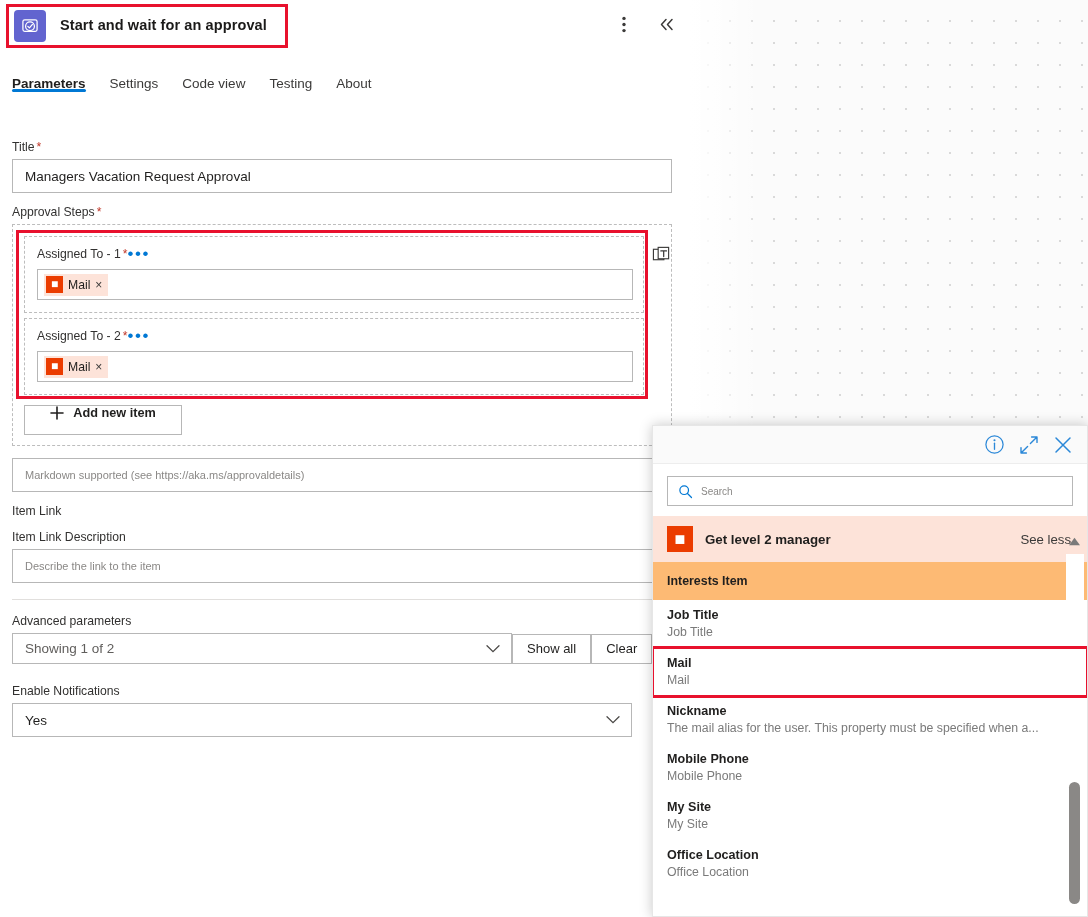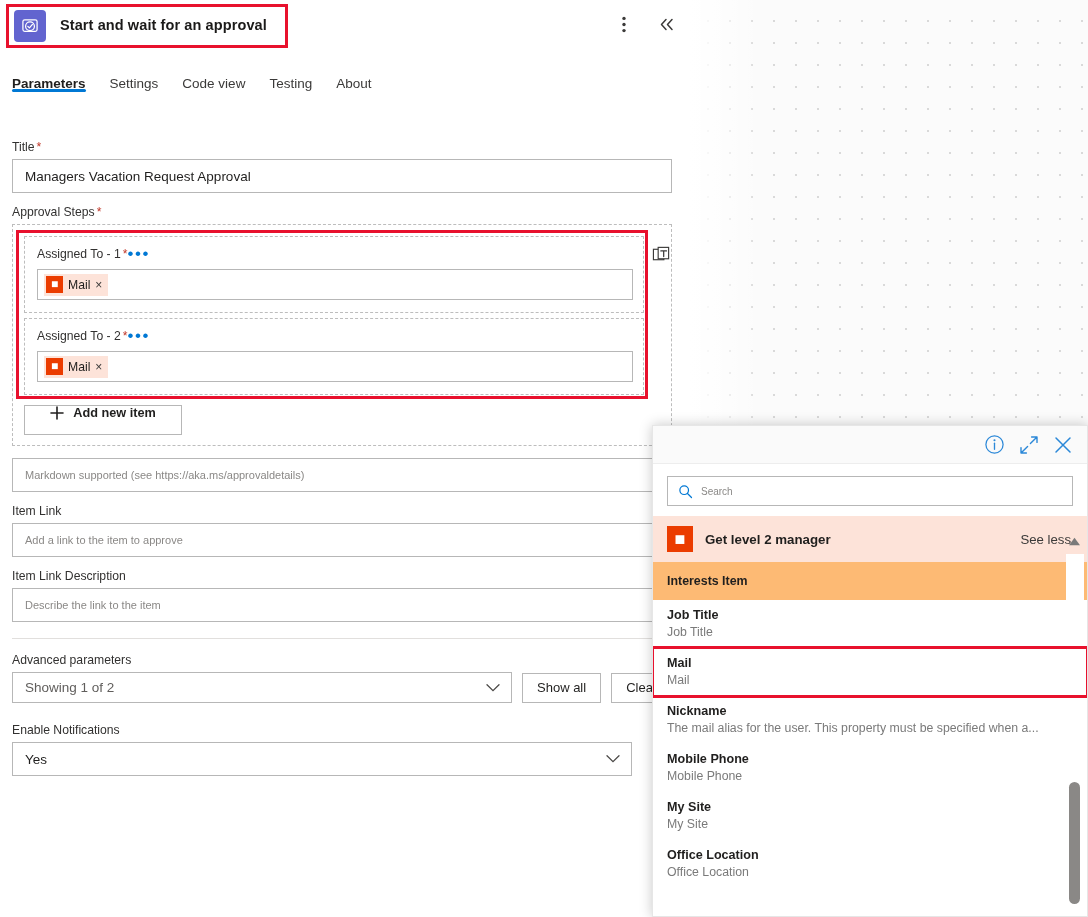--- a/index.html
+++ b/index.html
@@ -127,21 +127,21 @@
 
   .add-btn {
     margin: 10px 0 4px 5px; height: 30px; width: 158px;
     border: 1px solid #b7b7b7; background: #fff;
     display: flex; justify-content: center; gap: 9px;
     font-size: 12.7px; font-weight: bold; color: #201f1e; cursor: pointer;
   }
 
   .divider { width: 660px; height: 1px; background: #e1dfdd; margin: 16px 0 14px 0; }
 
-  .adv-row { display: flex; align-items: center; gap: 10px; }
+  .adv-row { display: flex; align-items: center; }
   .adv-select { position: relative; width: 500px; height: 31px; border: 1px solid #b7b7b7; display: flex; align-items: center; background:#fff; }
   .adv-select .val { padding-left: 12px; font-size: 13.5px; color: #605e5c; }
   .sec-btn {
     height: 30px; padding: 0 14px; border: 1px solid #b7b7b7; background: #fff;
     font-size: 13px; color: #201f1e; cursor: pointer;
     display: flex; align-items: center; justify-content: center; white-space: nowrap;
   }
 
   
   .flyout {
@@ -316,23 +316,20 @@
       </div>
 
       <div class="field">
         <div class="control">
           <span class="ph">Markdown supported (see https://aka.ms/approvaldetails)</span>
         </div>
       </div>
 
       <div class="field">
         <div class="f-label">Item Link</div>
-        <div class="control">
-          <span class="ph">Add a link to the item to approve</span>
-        </div>
       </div>
 
       <div class="field">
         <div class="f-label">Item Link Description</div>
         <div class="control">
           <span class="ph">Describe the link to the item</span>
         </div>
       </div>
 
       <div class="divider"></div>

